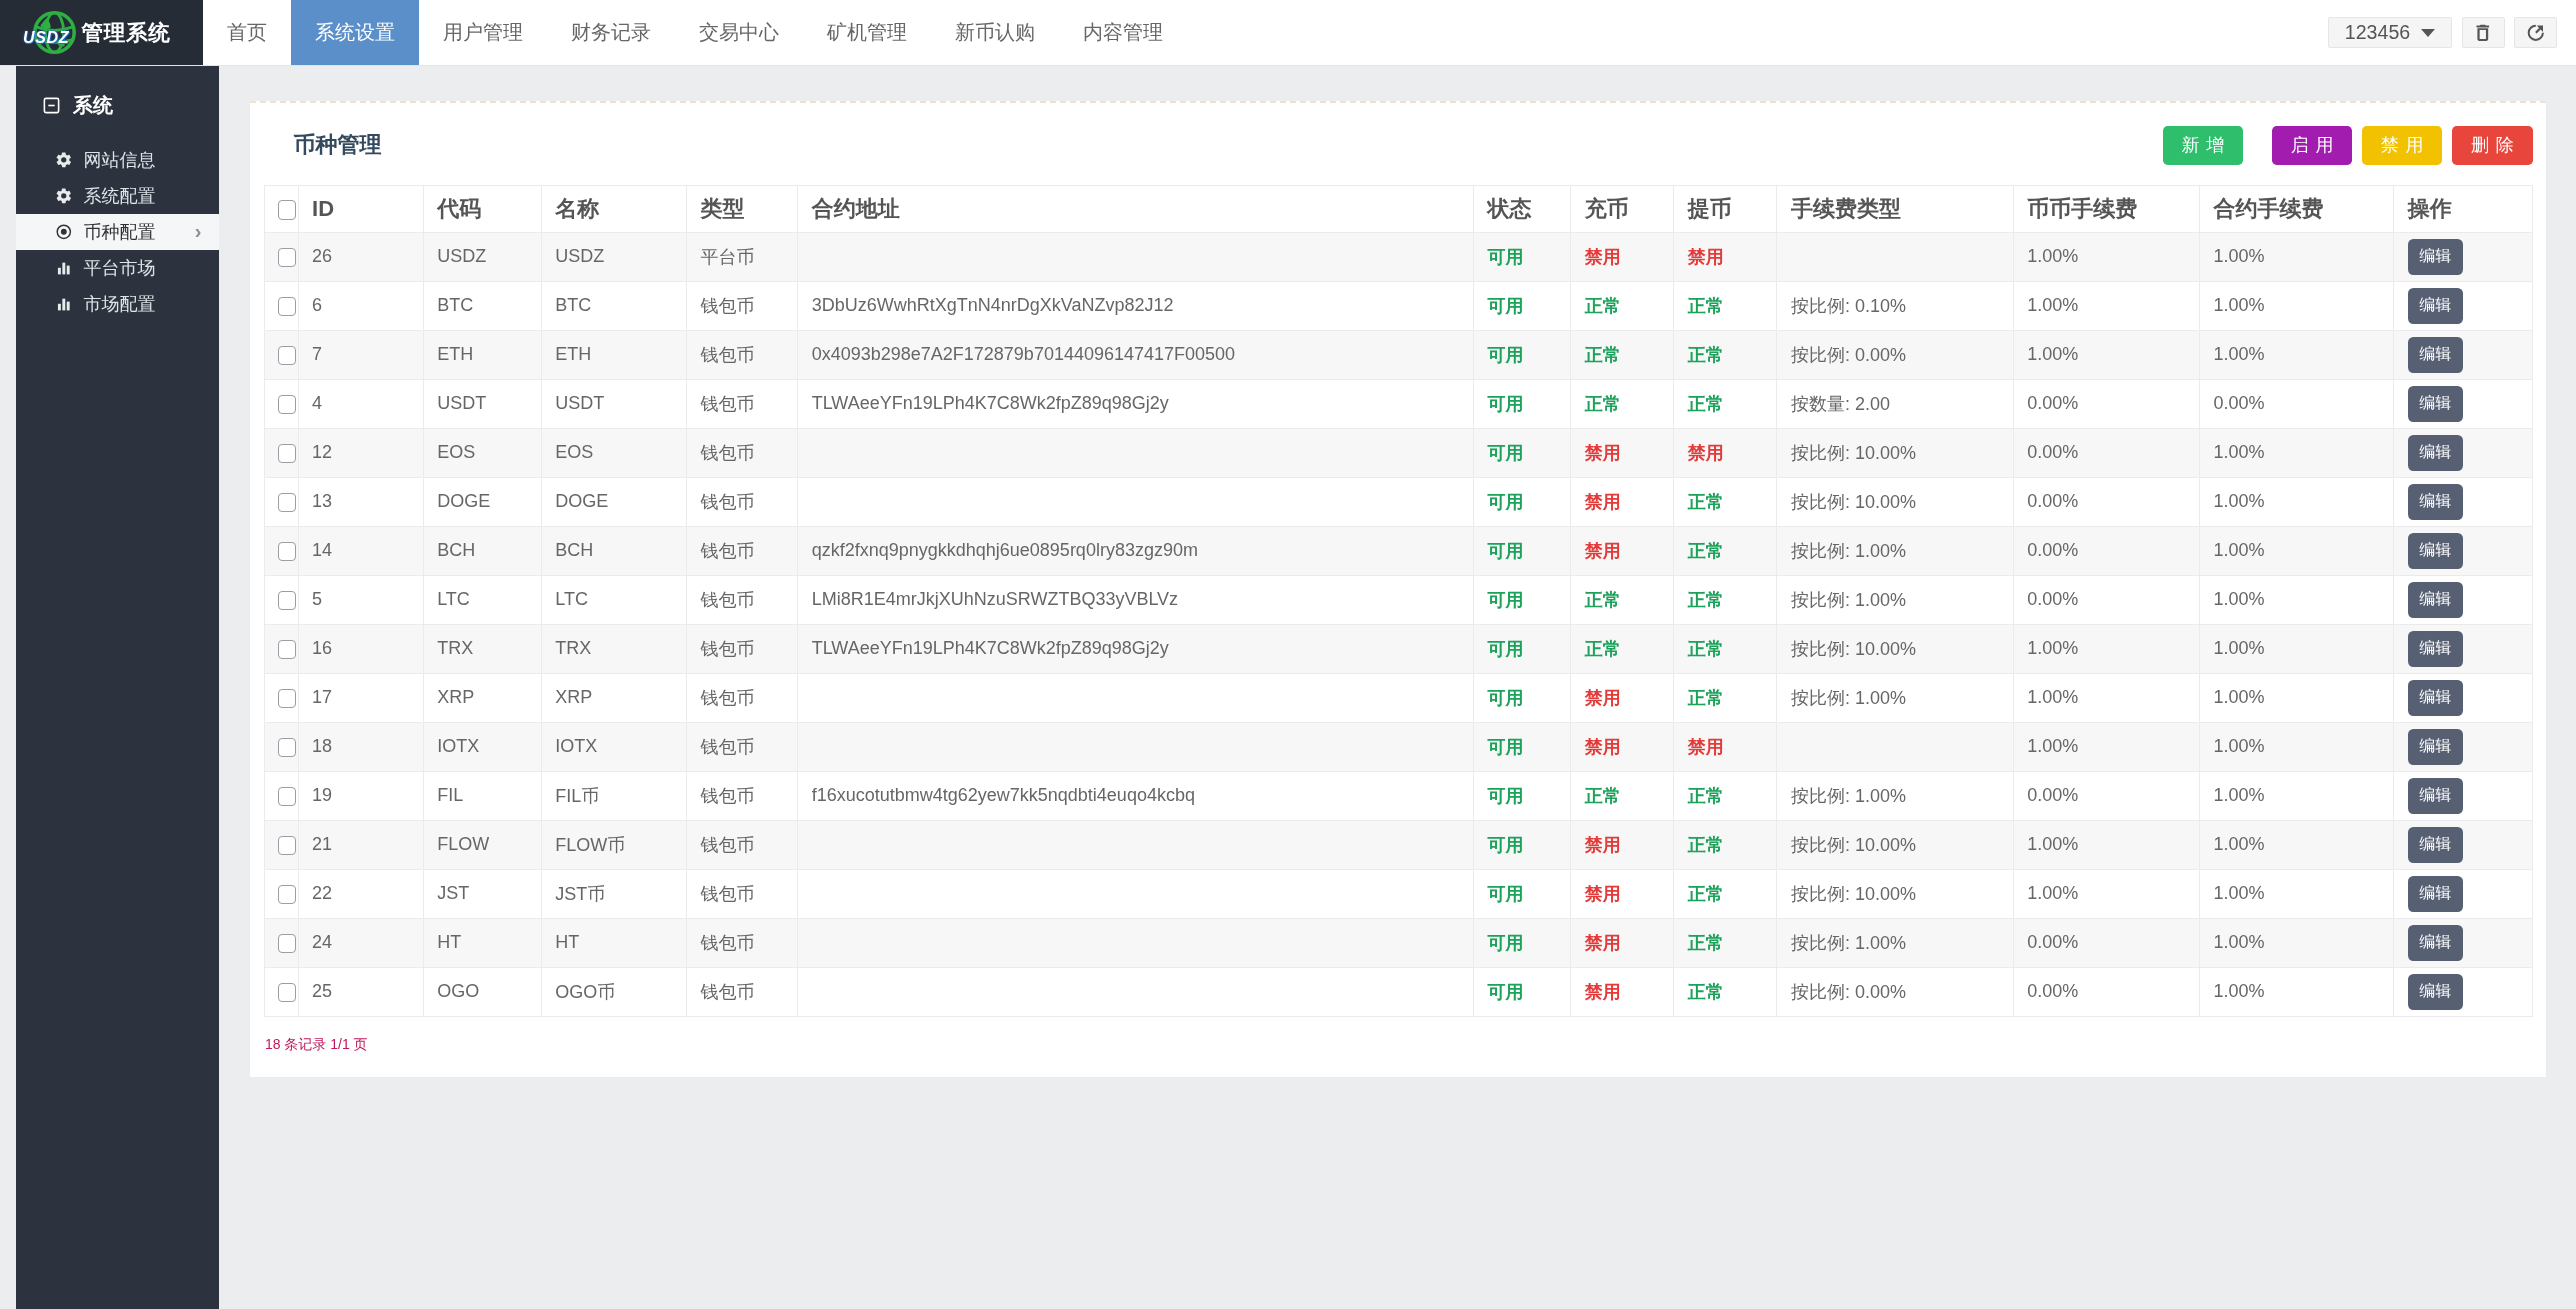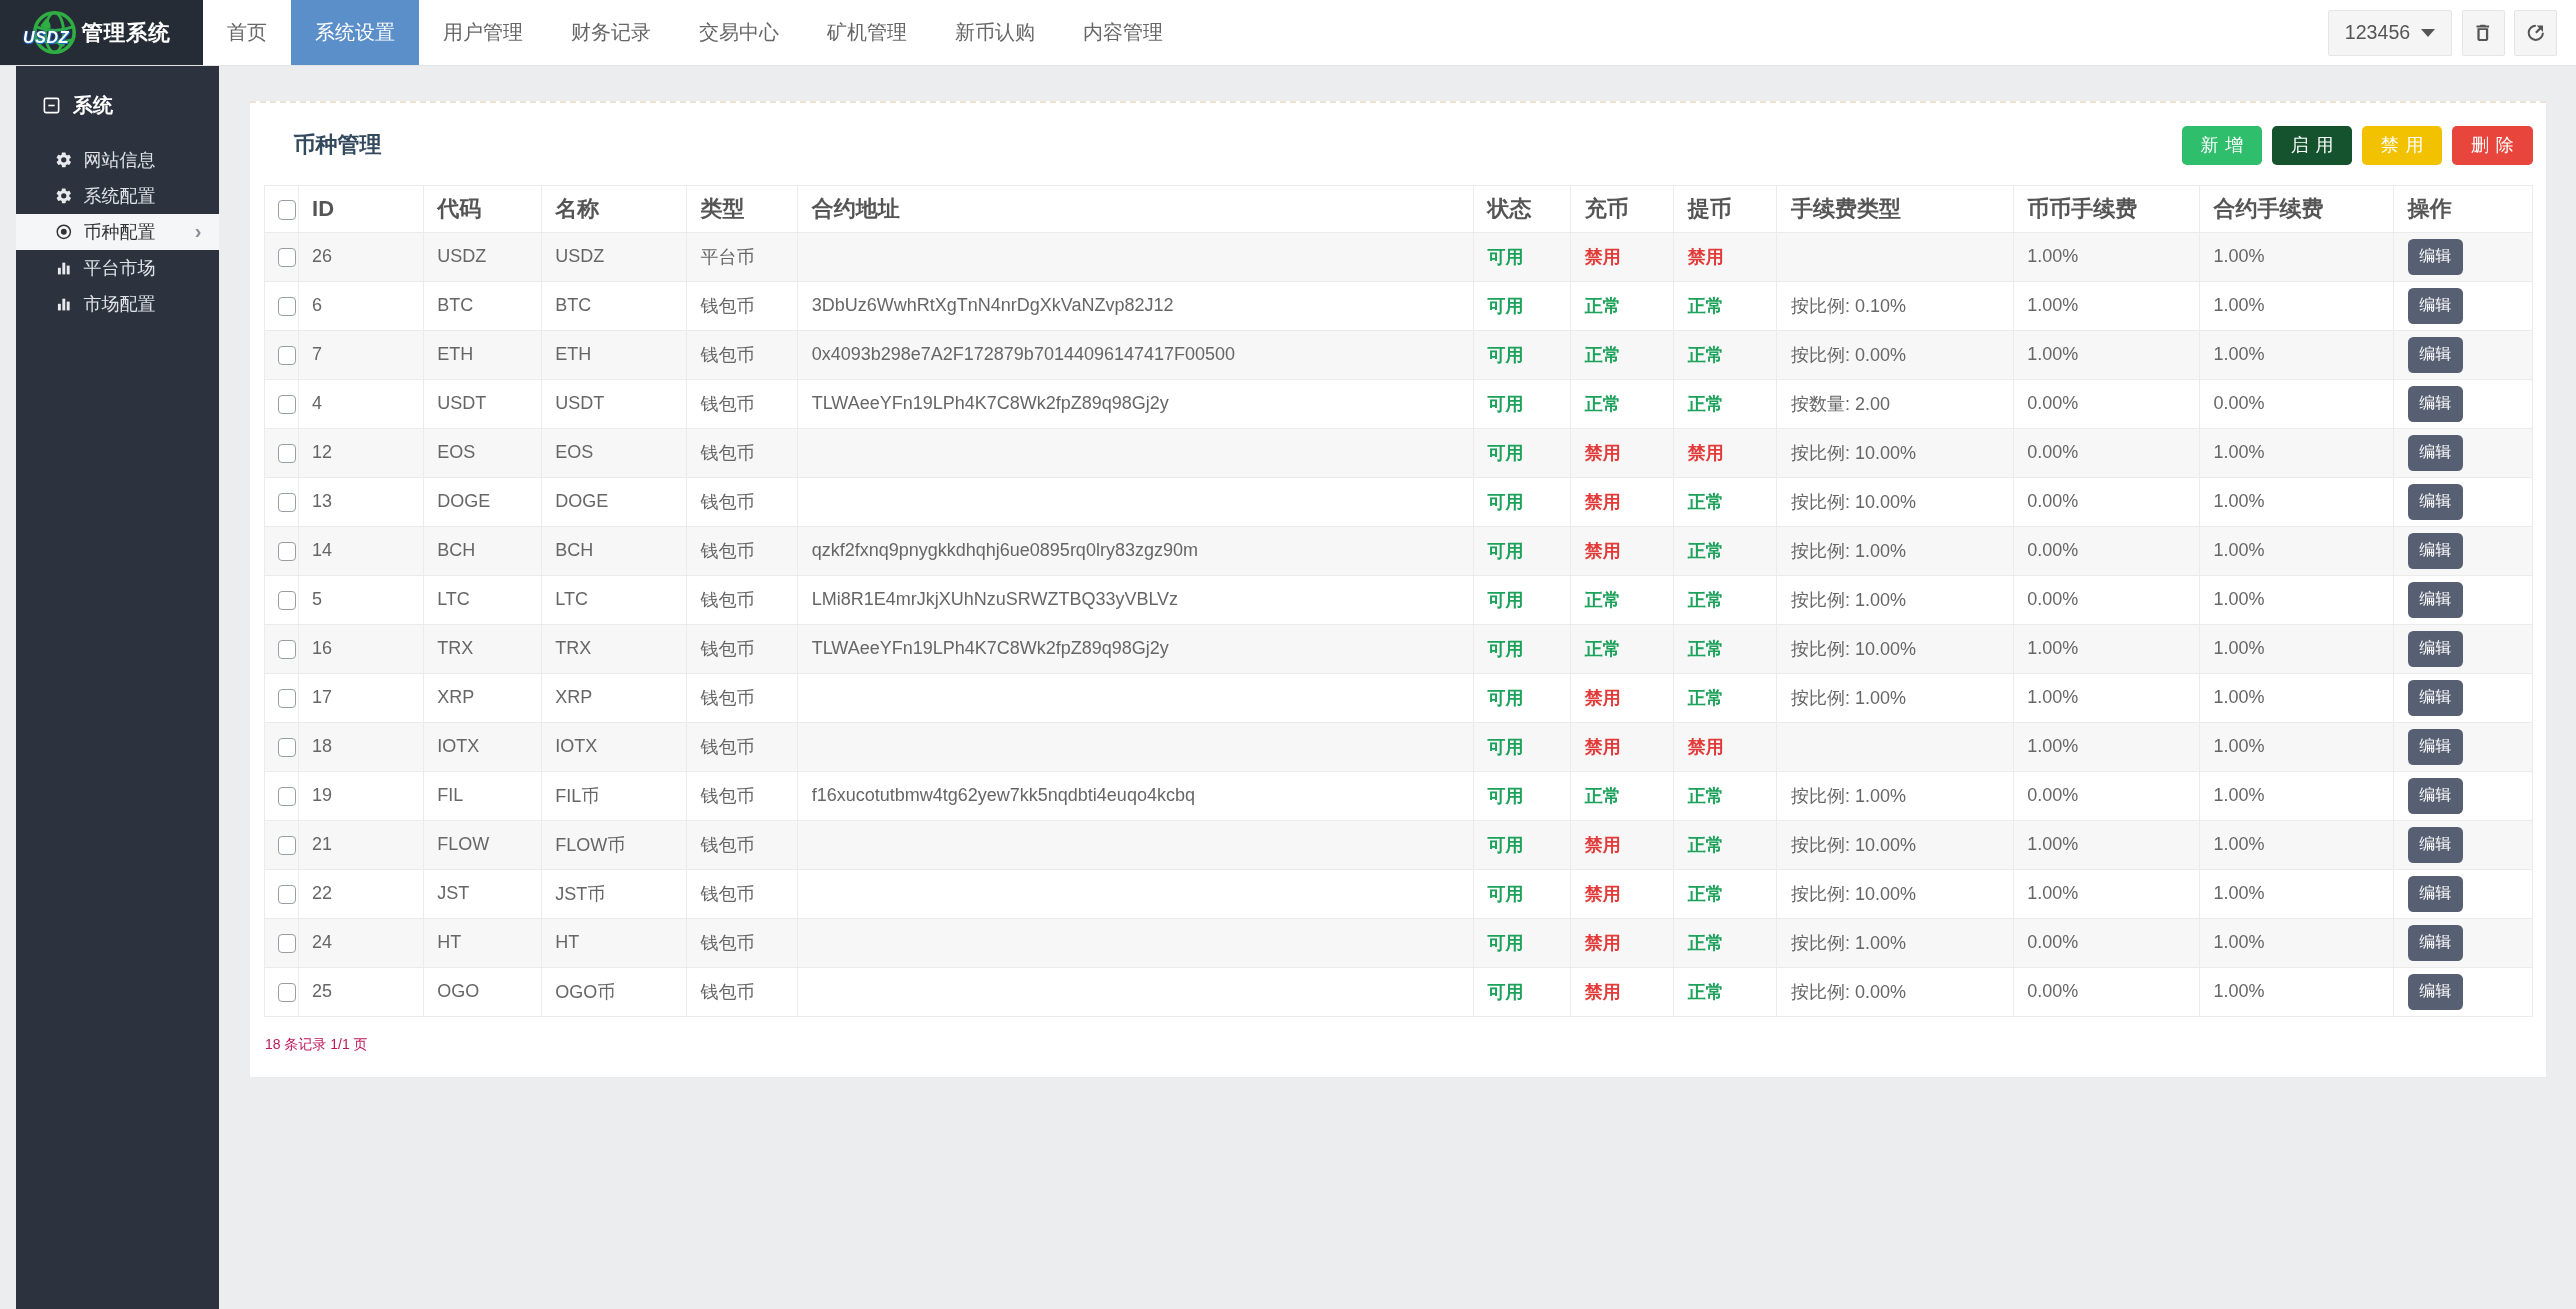--- a/index.html
+++ b/index.html
@@ -32,21 +32,21 @@
   }
   .brand-title{ color:#fff; font-size:21.6px; font-weight:bold; letter-spacing:0.7px; }
   .menu{ display:flex; align-items:stretch; }
   .nav-item{
     display:flex; align-items:center; padding:0 24px; font-size:20px;
     color:#666; cursor:pointer; white-space:nowrap;
   }
   .nav-item.active{ background: var(--accent-blue,#5b8fc9); color:#fff; }
   .nav-right{ margin-left:auto; display:flex; align-items:center; gap:9.5px; padding-right:19px; }
   .nav-box{
-    background:#f5f5f6; border:0.7px solid #e4e5e6; height:46px; border-radius:2px;
+    background:#f5f5f6; border:0.7px solid #e4e5e6; height:31px; border-radius:2px;
     display:flex; align-items:center; justify-content:center; gap:10.8px;
     font-size:19.6px; color:#555; padding:0 16px; cursor:pointer;
     font-family: inherit;
   }
   .nav-box.sq{ width:43px; padding:0; }
   .caret{
     width:0; height:0; border-left:7.4px solid transparent; border-right:7.4px solid transparent;
     border-top:8.8px solid #555; display:inline-block;
   }
   .nav-box svg{ width:21.6px; height:21.6px; fill:#555; }
@@ -219,21 +219,21 @@
         </li>
       </ul>
   </aside>
 
   <main class="main">
     <section class="card">
       <div class="card-head">
         <h2 class="page-title">币种管理</h2>
         <div class="toolbar" id="toolbar">
             <button class="tb-btn" style="background: rgb(47, 190, 108);">新增</button>
-            <button class="tb-btn" style="background: #14532d;">启用</button>
+            <button class="tb-btn" style="background: #a21caf; margin-left: 19px;">启用</button>
             <button class="tb-btn" style="background: rgb(242, 194, 0);">禁用</button>
             <button class="tb-btn" style="background: rgb(232, 69, 60);">删除</button>
           </div>
       </div>
 
       <table>
         <colgroup>
           <col style="width:34px">
             <col style="width:125px">
             <col style="width:118px">

